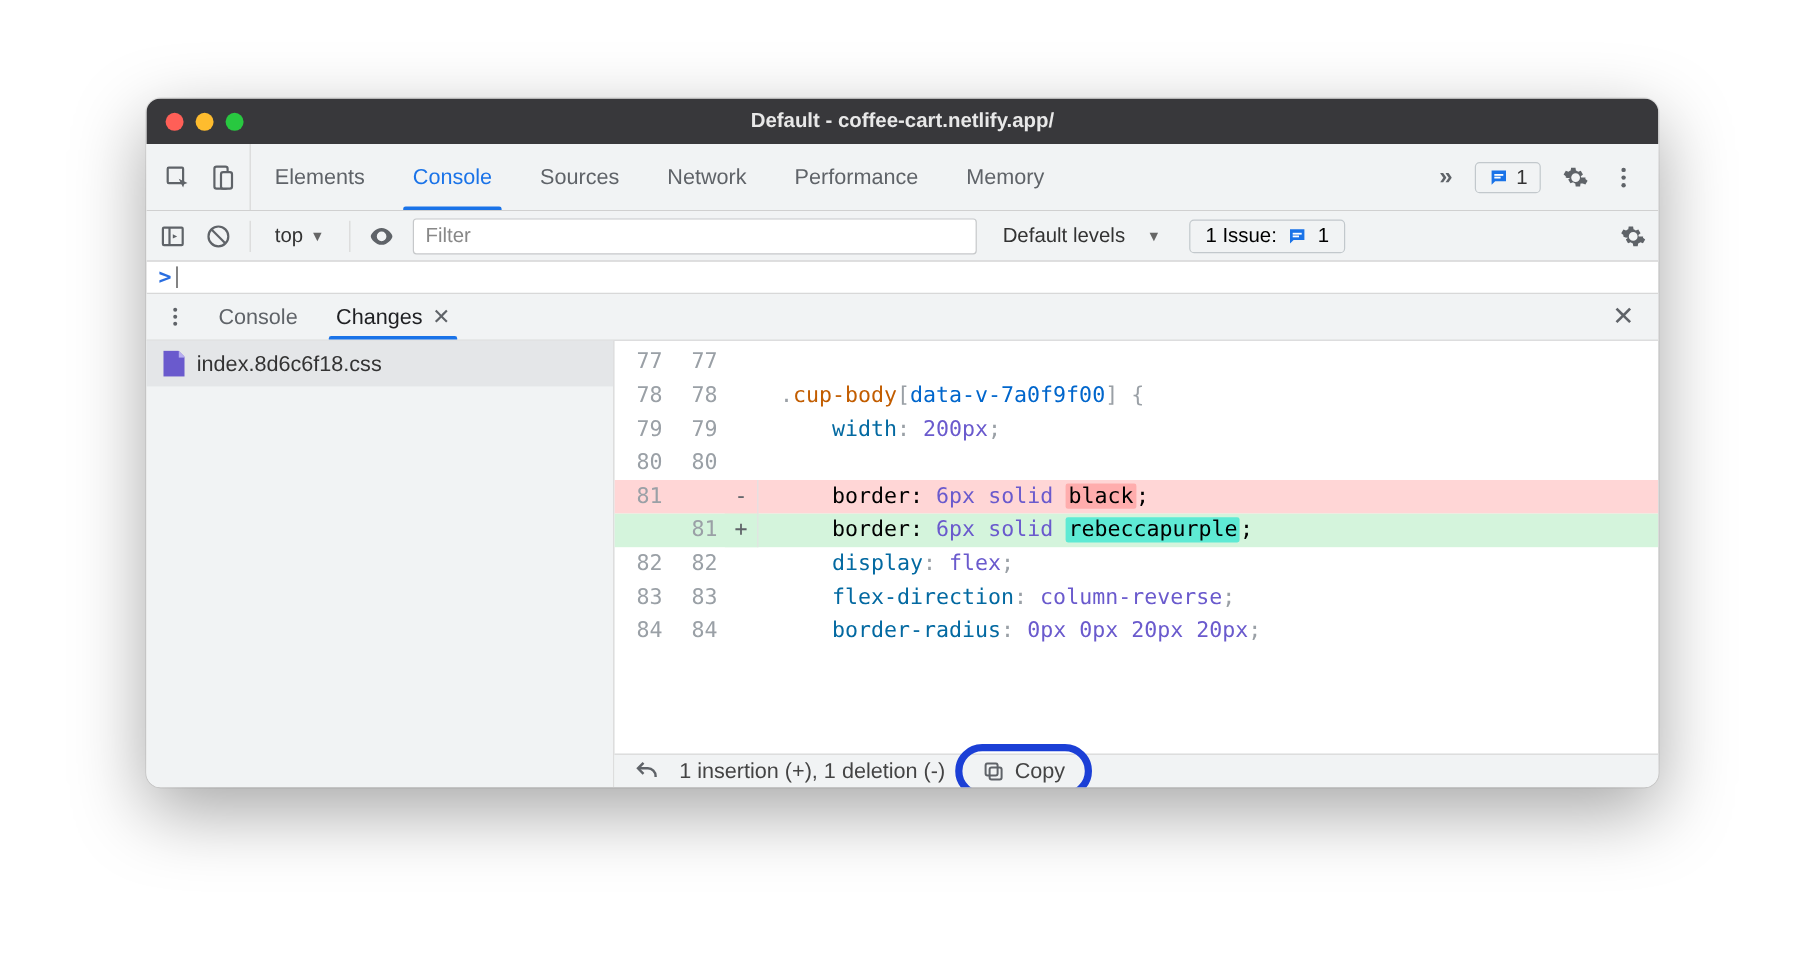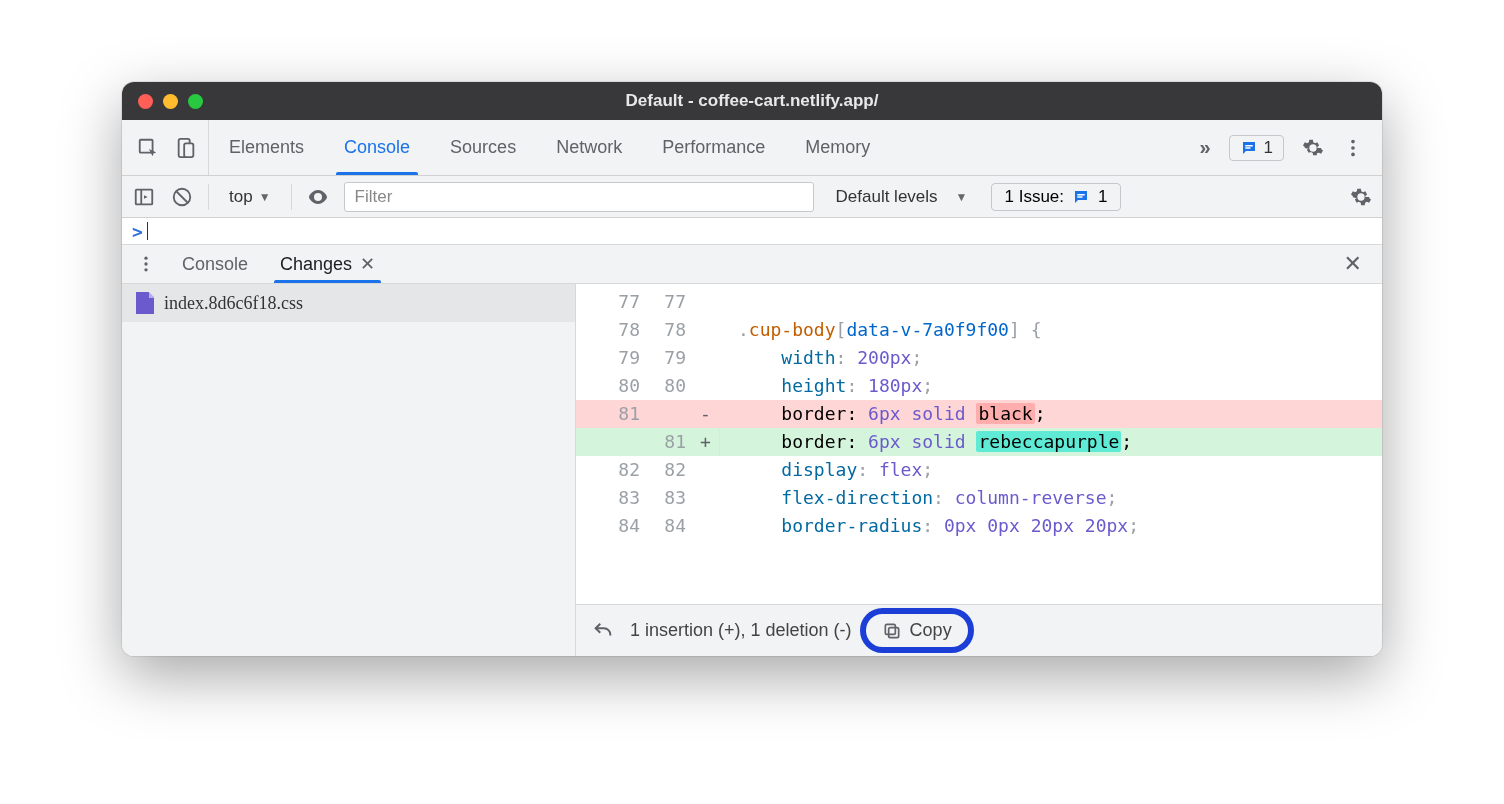--- a/index.html
+++ b/index.html
@@ -90,49 +90,49 @@
     display:flex; align-items:stretch; padding:0 10px; flex-shrink:0;
   }
   .drawer-tabs .kebab { display:flex; align-items:center; padding:0 10px 0 4px; }
   .dtab { padding:0 16px; display:flex; align-items:center; gap:8px; color:#5f6368; font-size:18px; position:relative; }
   .dtab.active { color:#202124; }
   .dtab.active::after { content:""; position:absolute; left:10px; right:10px; bottom:0; height:3px; background:#1a73e8; border-radius:2px 2px 0 0; }
   .dtab .close { font-size:18px; color:#5f6368; }
   .drawer-close { margin-left:auto; display:flex; align-items:center; padding:0 10px; color:#5f6368; font-size:22px; }
 
   .drawer-body { flex:1; display:flex; min-height:0; }
-  .files-pane { width:454px; background:#f1f3f4; border-right:1px solid #d8d8d8;font-family:Liberation Serif, serif; }
+  .files-pane { width:390px; background:#f1f3f4; border-right:1px solid #d8d8d8; }
   .file-item { display:flex; align-items:center; gap:10px; padding:8px 14px; background:#e4e6e8; font-size:18px; color:#333; }
   .file-icon { width:18px; height:22px; background:#6a5acd; clip-path: polygon(0 0, 70% 0, 100% 25%, 100% 100%, 0 100%); position:relative; }
   .file-icon::after { content:""; position:absolute; right:0; top:0; width:30%; height:25%; background:#b7aef0; }
 
   .diff-pane { flex:1; display:flex; flex-direction:column; min-width:0; }
   .diff-content {
     flex:1; overflow:auto; font-family: ui-monospace, SFMono-Regular, Menlo, Consolas, monospace;
     font-size:18px; line-height:28px; padding: 4px 0;
   }
-  .code-row { display:flex; align-items:flex-start;padding-left:24px; }
+  .code-row { display:flex; align-items:flex-start; }
   .ln { width:46px; text-align:right; color:#9aa0a6; padding-right:6px; flex-shrink:0; }
   .ln2 { width:46px; text-align:right; color:#9aa0a6; padding-right:6px; flex-shrink:0; }
   .sign-col { width:28px; text-align:center; color:#5f6368; border-right:1px solid #e3e3e3; margin-right:18px; flex-shrink:0; }
   .code { white-space:pre; padding-right:20px; flex:1; }
   .row-del { background:#ffd6d6; }
   .row-del .sign-col { background:#ffd6d6; }
   .row-del .hl { background:#ffadad; border-radius:2px; padding:0 2px; }
   .row-add { background:#d4f4dc; }
   .row-add .sign-col { background:#d4f4dc; }
   .row-add .hl { background:#5eead4; border-radius:2px; padding:0 2px; }
   .tok-sel { color:#c25d00; }
   .tok-attr { color:#0066cc; }
   .tok-prop { color:#0369a1; }
   .tok-val  { color:#6a5acd; }
   .muted { color:#9aa0a6; }
 
   .diff-footer {
-    height:52px; border-top:1px solid #d8d8d8; background:#f1f3f4;
+    height:28px; border-top:1px solid #d8d8d8; background:#f1f3f4;
     display:flex; align-items:center; gap:16px; padding:0 16px; flex-shrink:0;
   }
   .undo-icon { width:22px; height:22px; color:#5f6368; }
   .stats { color:#444; font-size:18px; }
   .copy-btn {
     display:flex; align-items:center; gap:8px; padding:4px 14px; color:#444; font-size:18px;
     border-radius:12px; position:relative;
   }
   .copy-ring {
     position:absolute; inset:-8px; border:6px solid #1b3fd6; border-radius:24px; pointer-events:none;
@@ -298,21 +298,20 @@
           <div class="code-row">
             <div class="ln">79</div>
             <div class="ln2">79</div>
             <div class="sign-col"></div>
             <div class="code">    <span class="tok-prop">width</span><span class="muted">: </span><span class="tok-val">200px</span><span class="muted">;</span></div>
           </div>
           <div class="code-row">
             <div class="ln">80</div>
             <div class="ln2">80</div>
             <div class="sign-col"></div>
-            <div class="code">    <span class="tok-prop">height</span><span class="muted">: </span><span class="tok-val">180px</span><span class="muted">;</span></div>
           </div>
           <div class="code-row row-del">
             <div class="ln">81</div>
             <div class="ln2"></div>
             <div class="sign-col">-</div>
             <div class="code">    <span>border</span>: <span class="tok-val">6px</span> <span class="tok-val">solid</span> <span class="hl">black</span>;</div>
           </div>
           <div class="code-row row-add">
             <div class="ln"></div>
             <div class="ln2">81</div>

